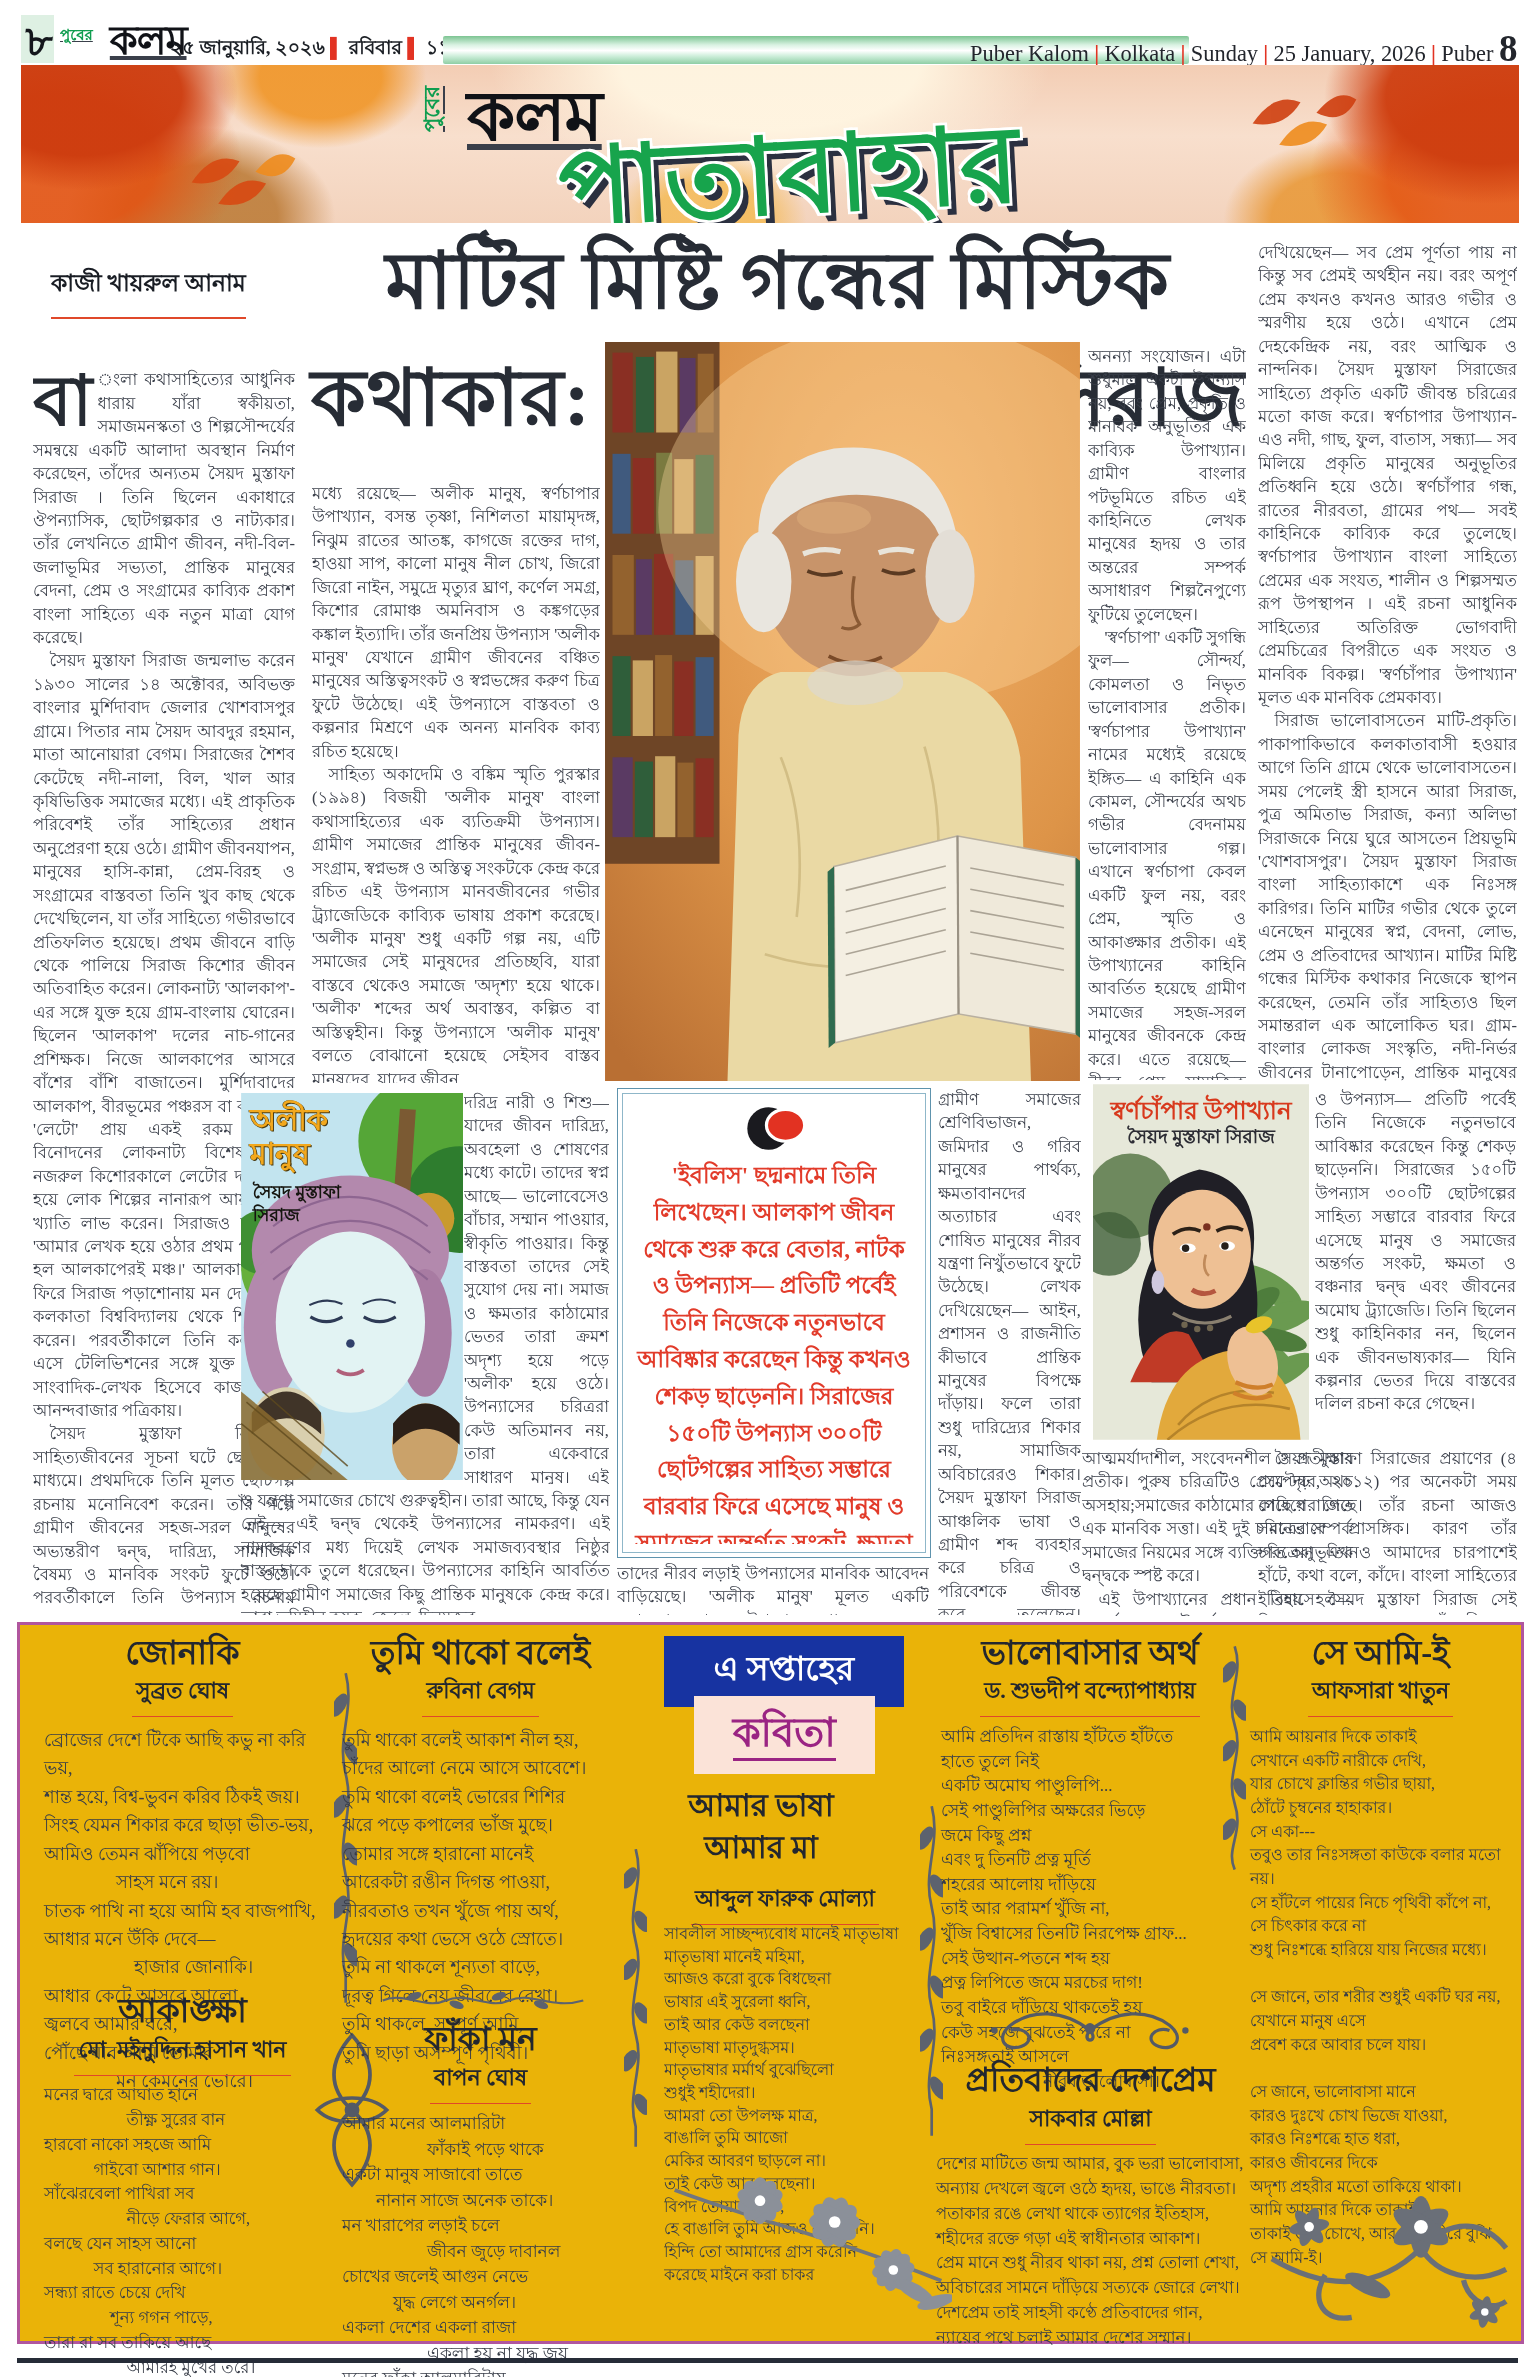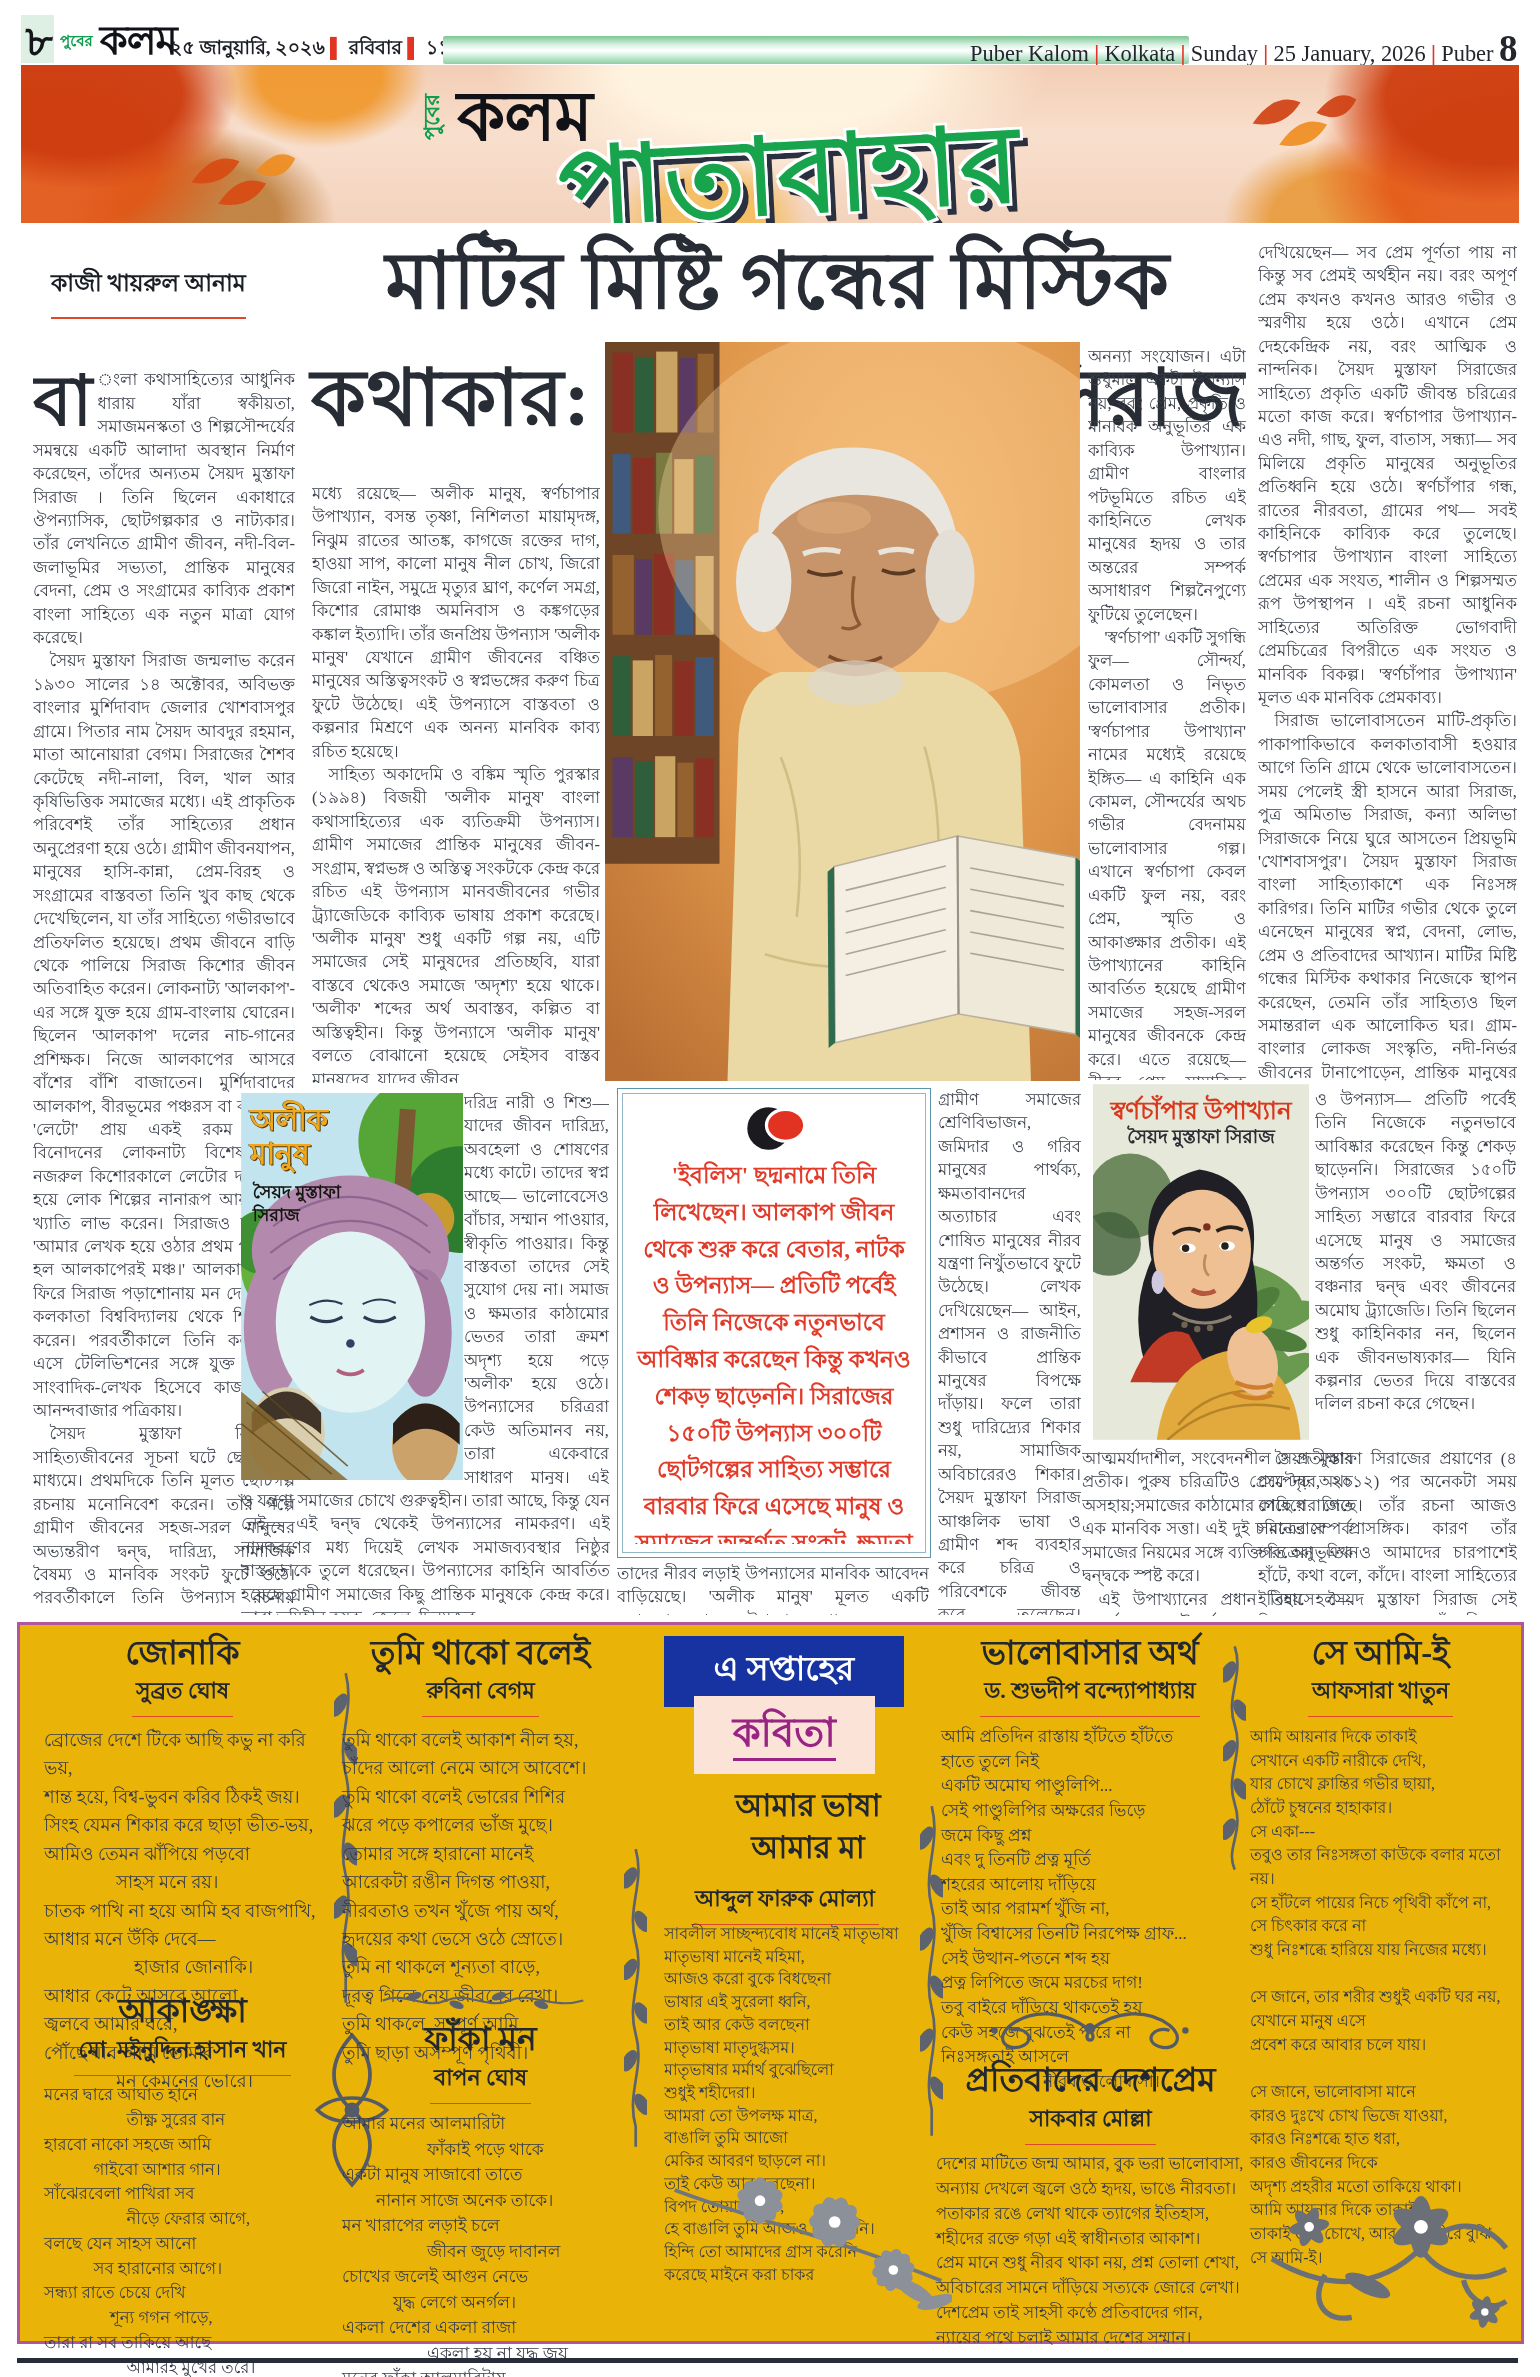--- a/index.html
+++ b/index.html
@@ -4,21 +4,21 @@
 <style>
   html,body{margin:0;padding:0;}
   body{
     width:1540px;height:2377px;position:relative;background:#ffffff;
     font-family:"Liberation Serif","DejaVu Sans",serif;color:#3a3f4a;overflow:hidden;
   }
   .abs{position:absolute;}
   
   .hdr-greenbox{background:#def0e3;}
   .hdr-pageno{font-size:42px;font-weight:bold;color:#14161c;line-height:1;}
-  .logo-wrap{display:flex;align-items:center;gap:7px;}
+  .logo-wrap{display:flex;align-items:flex-start;gap:17px;text-decoration:underline;}
   .logo-top{color:#0f9d4f;font-weight:bold;}
   .logo-main{color:#101217;font-weight:bold;line-height:.9;letter-spacing:-1.1px;}
   .hdr-date{font-size:19px;color:#1c2026;font-weight:bold;white-space:nowrap;}
   .pipe{color:#e23323;font-weight:bold;padding:0 5.3px;}
   .hdr-grad{background:linear-gradient(180deg,#7cc492 0%,#d9f2e2 32%,#ffffff 52%,#cdeeda 72%,#8fcea5 100%);border-radius:2.1px;}
   .hdr-right{font-size:22.4px;color:#23262d;white-space:nowrap;text-align:right;}
   .hdr-right .big8{font-size:37px;font-weight:bold;}
   
   .banner{
     background:
@@ -422,21 +422,21 @@
         <ellipse cx="34" cy="308" rx="12" ry="22" transform="rotate(-30 34 308)"></ellipse>
       <ellipse cx="10" cy="398" rx="12" ry="22" transform="rotate(30 10 398)"></ellipse>
         <ellipse cx="34" cy="480" rx="12" ry="22" transform="rotate(-30 34 480)"></ellipse>
     </g>
   </svg>
 
   <div class="abs wk1" style="left:644px;top:10.7px;width:229px;">এ সপ্তাহের</div>
   <div class="abs wk2" style="left:674px;top:71px;width:170px;">
     <span>কবিতা</span>
   </div>
-  <div class="abs center-title" style="left:643px;top:160px;width:290px;font-family:Liberation Serif, serif;">
+  <div class="abs center-title" style="left:596px;top:160px;width:290px;font-family:Liberation Serif, serif;">
     <div>আমার ভাষা</div>
     <div>আমার মা</div>
   </div>
   <div class="abs authorline" style="left:620px;top:256px;width:290px;">
     <span class="poem-author">আব্দুল ফারুক মোল্যা</span>
   </div>
   <div class="abs poem-body" style="left:644px;top:298px;width:250px;height:362px;font-size:16px;line-height:1.42;overflow:hidden;">সাবলীল সাচ্ছন্দ্যবোধ মানেই মাতৃভাষা
 মাতৃভাষা মানেই মহিমা,
 আজও করো বুকে বিধছেনা
 ভাষার এই সুরেলা ধ্বনি,

